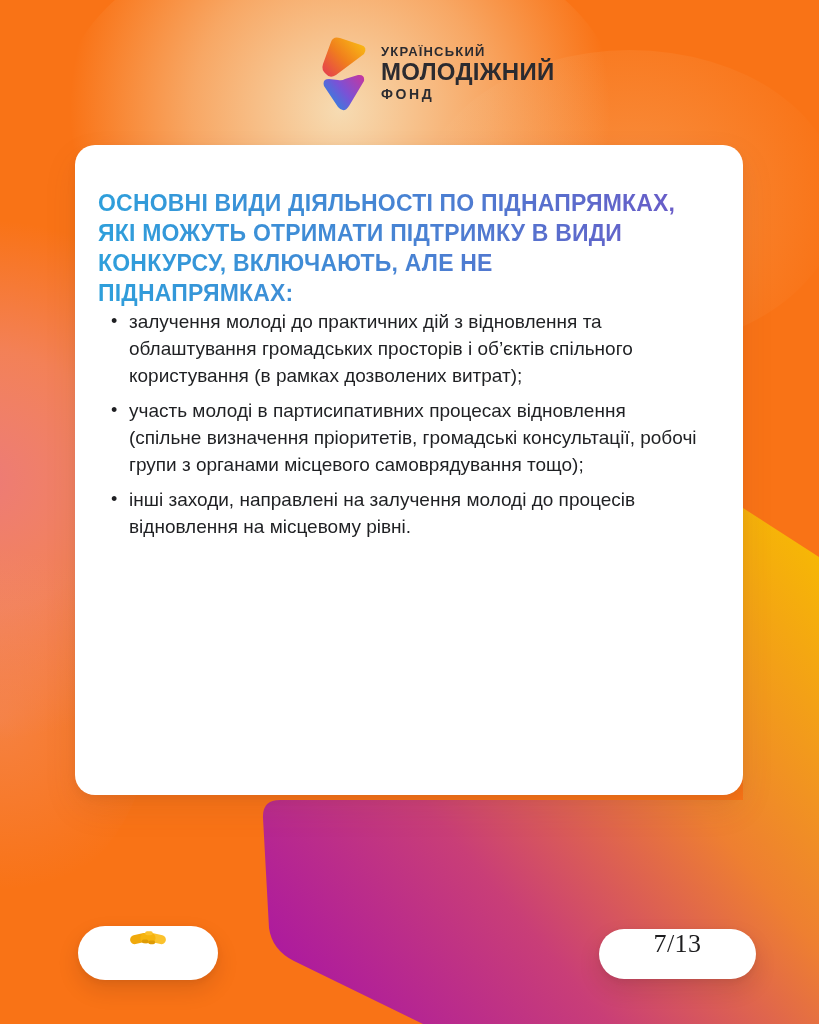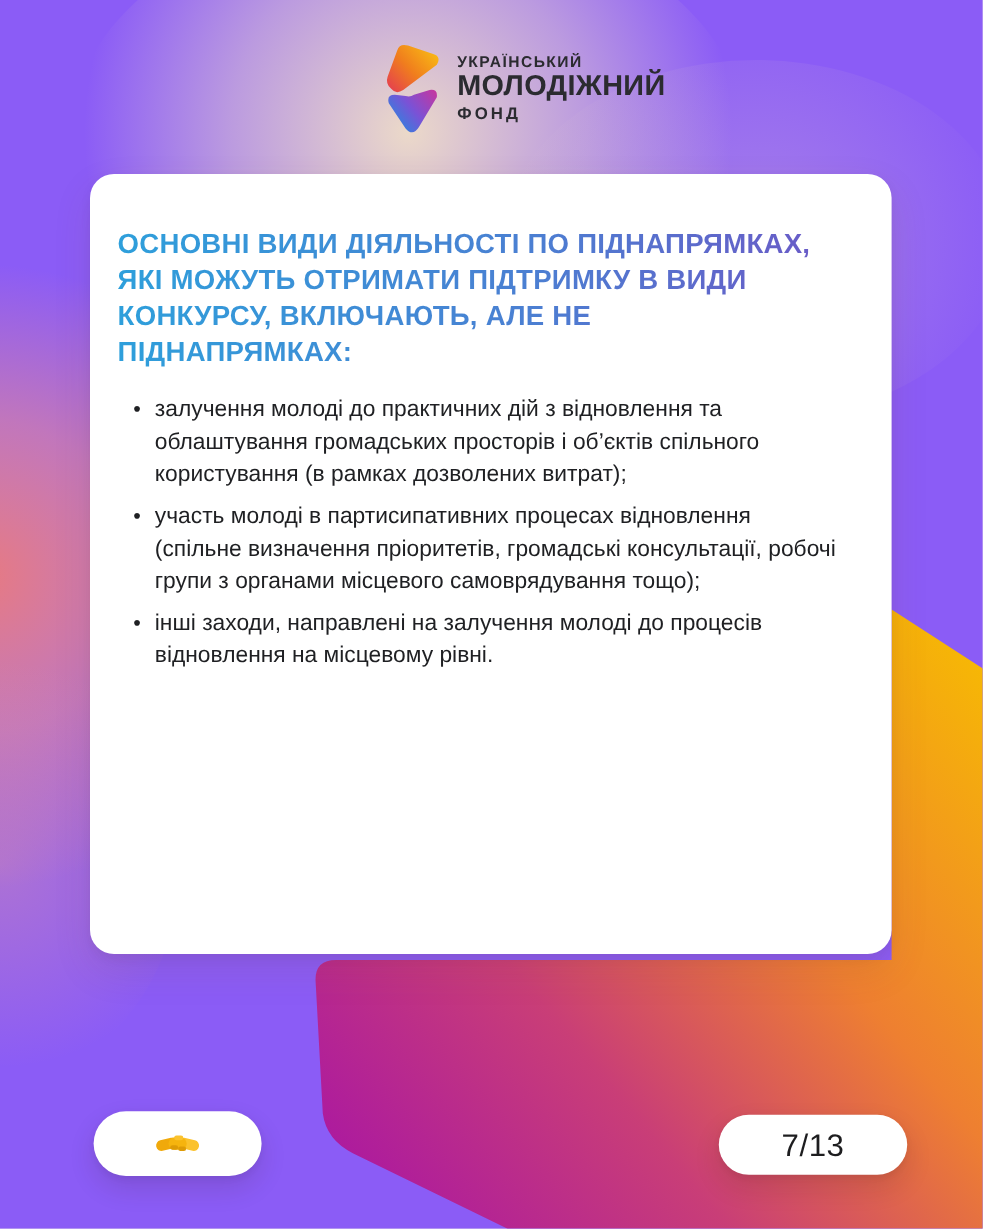--- a/index.html
+++ b/index.html
@@ -1,21 +1,21 @@
 <!DOCTYPE html>
 <html><head>
 <meta charset="utf-8">
 <style>
   * { margin:0; padding:0; box-sizing:border-box; }
   html,body { background:#e9e9e9; }
   .page {
     position:relative;
     width:819px; height:1024px;
     margin:0 auto;
-    background:#8b5cf6;
+    background:#f97316;
     overflow:hidden;
     font-family:"Liberation Sans", sans-serif;
   }
   .bg { position:absolute; inset:0; z-index:0; }
 
   
   .logo {
     position:absolute; top:34px; left:316px;
     display:flex; align-items:center; gap:13px;
     z-index:2;
@@ -46,44 +46,45 @@
   .heading div { white-space:nowrap; }
   .subtitle {
     margin-top:4px;
     max-width:632px;
     font-size:20px; line-height:27px;
     font-weight:800; font-style:italic;
     color:#1e1e20;
   }
   .bullets {
     list-style:none;
-    margin-top:20px;
+    margin-top:0;
     padding-left:13px;
   }
   .bullet {
     position:relative;
     padding-left:18px;
     max-width:590px;
     font-size:19px; line-height:27px;
     color:#1f2023;
     margin-bottom:8px;
   }
   .bullet::before {
     content:"\2022";
     position:absolute; left:0; top:0;
     font-size:18px; color:#1f2023;
   }
 
   
   .pill {
     position:absolute;
     background:#ffffff;
-    display:flex; align-items:center; justify-content:center;
+    display:flex; justify-content:center;
     box-shadow:0 10px 22px rgba(60,20,20,0.14), 0 2px 6px rgba(0,0,0,0.06);
     z-index:2;
+    font-family:Liberation Serif, serif;
   }
   .pill-left  { left:78px;  top:926px; width:140px; height:54px; border-radius:27px; }
   .pill-right { left:599px; top:929px; width:157px; height:50px; border-radius:25px; }
   .page-num { font-size:26px; font-weight:500; color:#1d1d1f; letter-spacing:0.5px; }
 </style>
 </head>
 <body>
 
 <div class="page">
 

